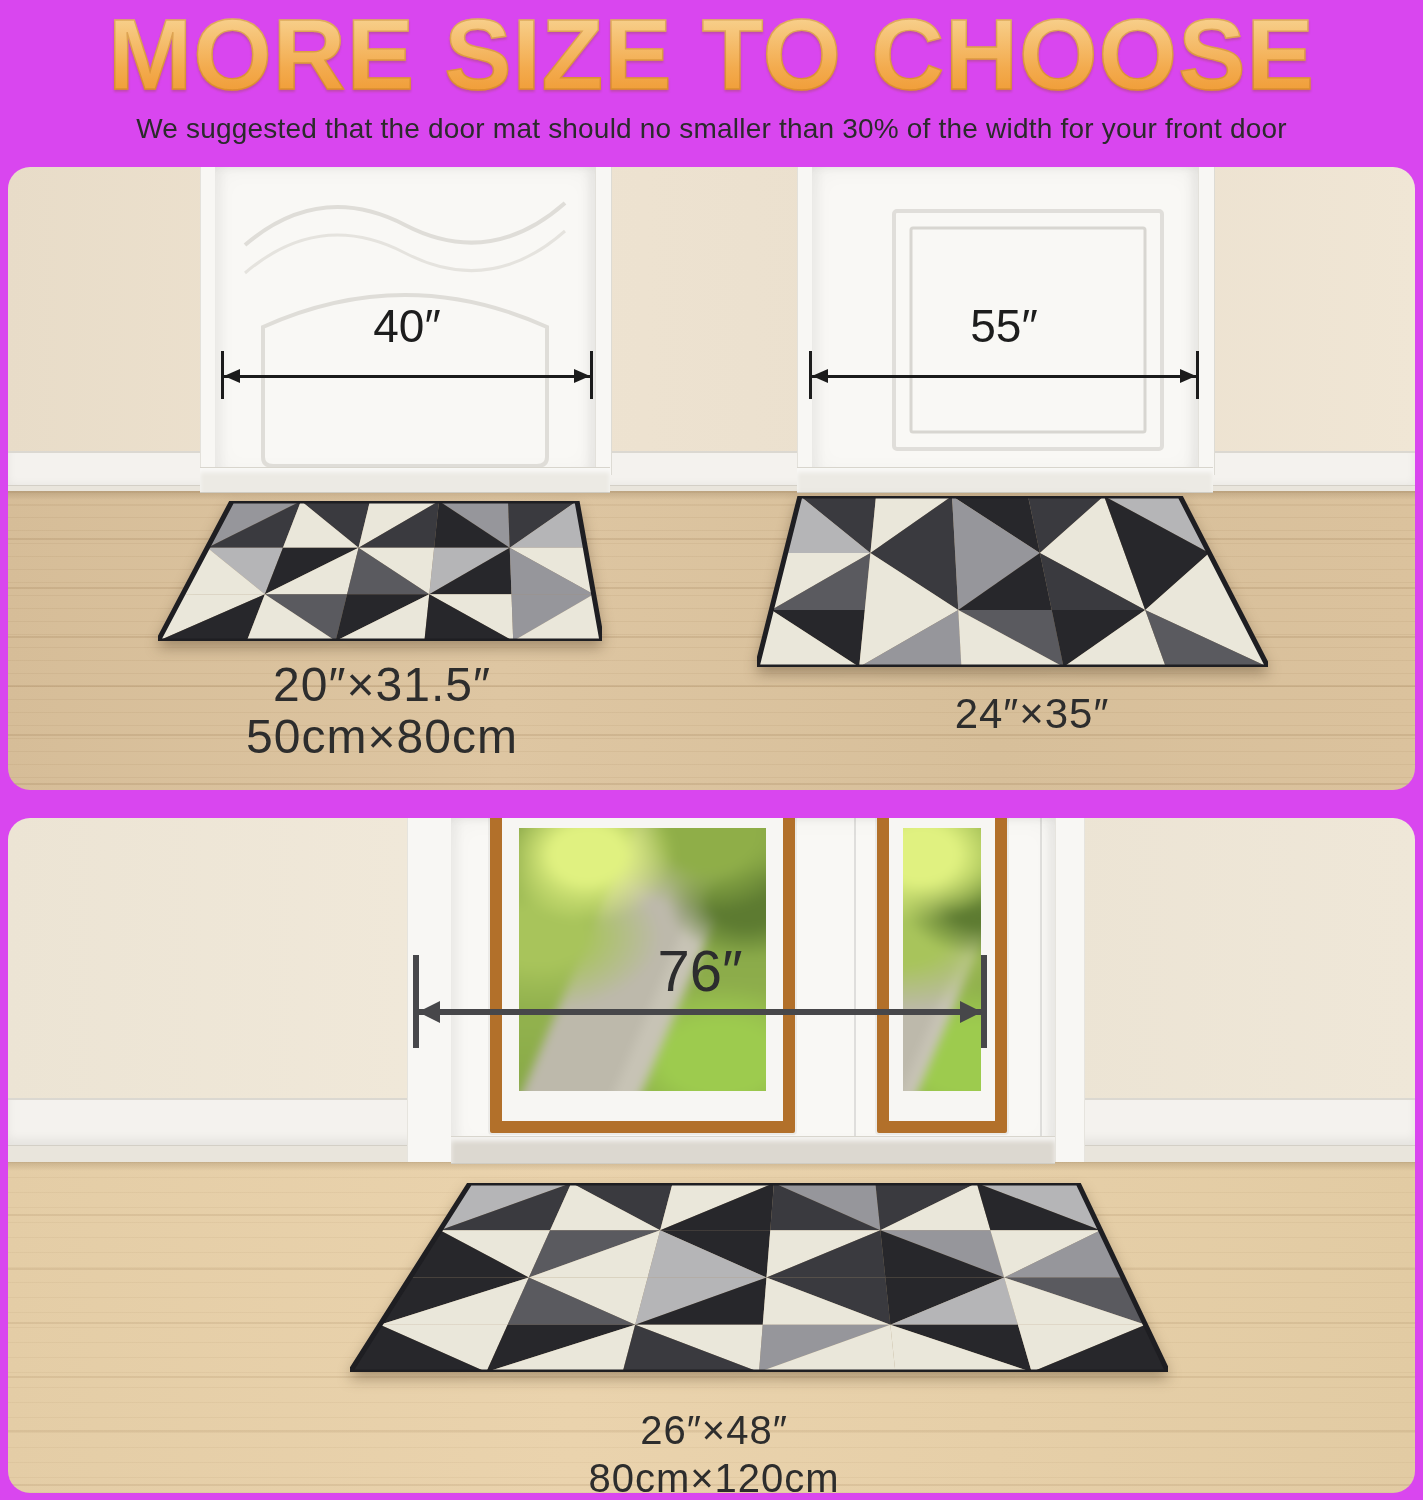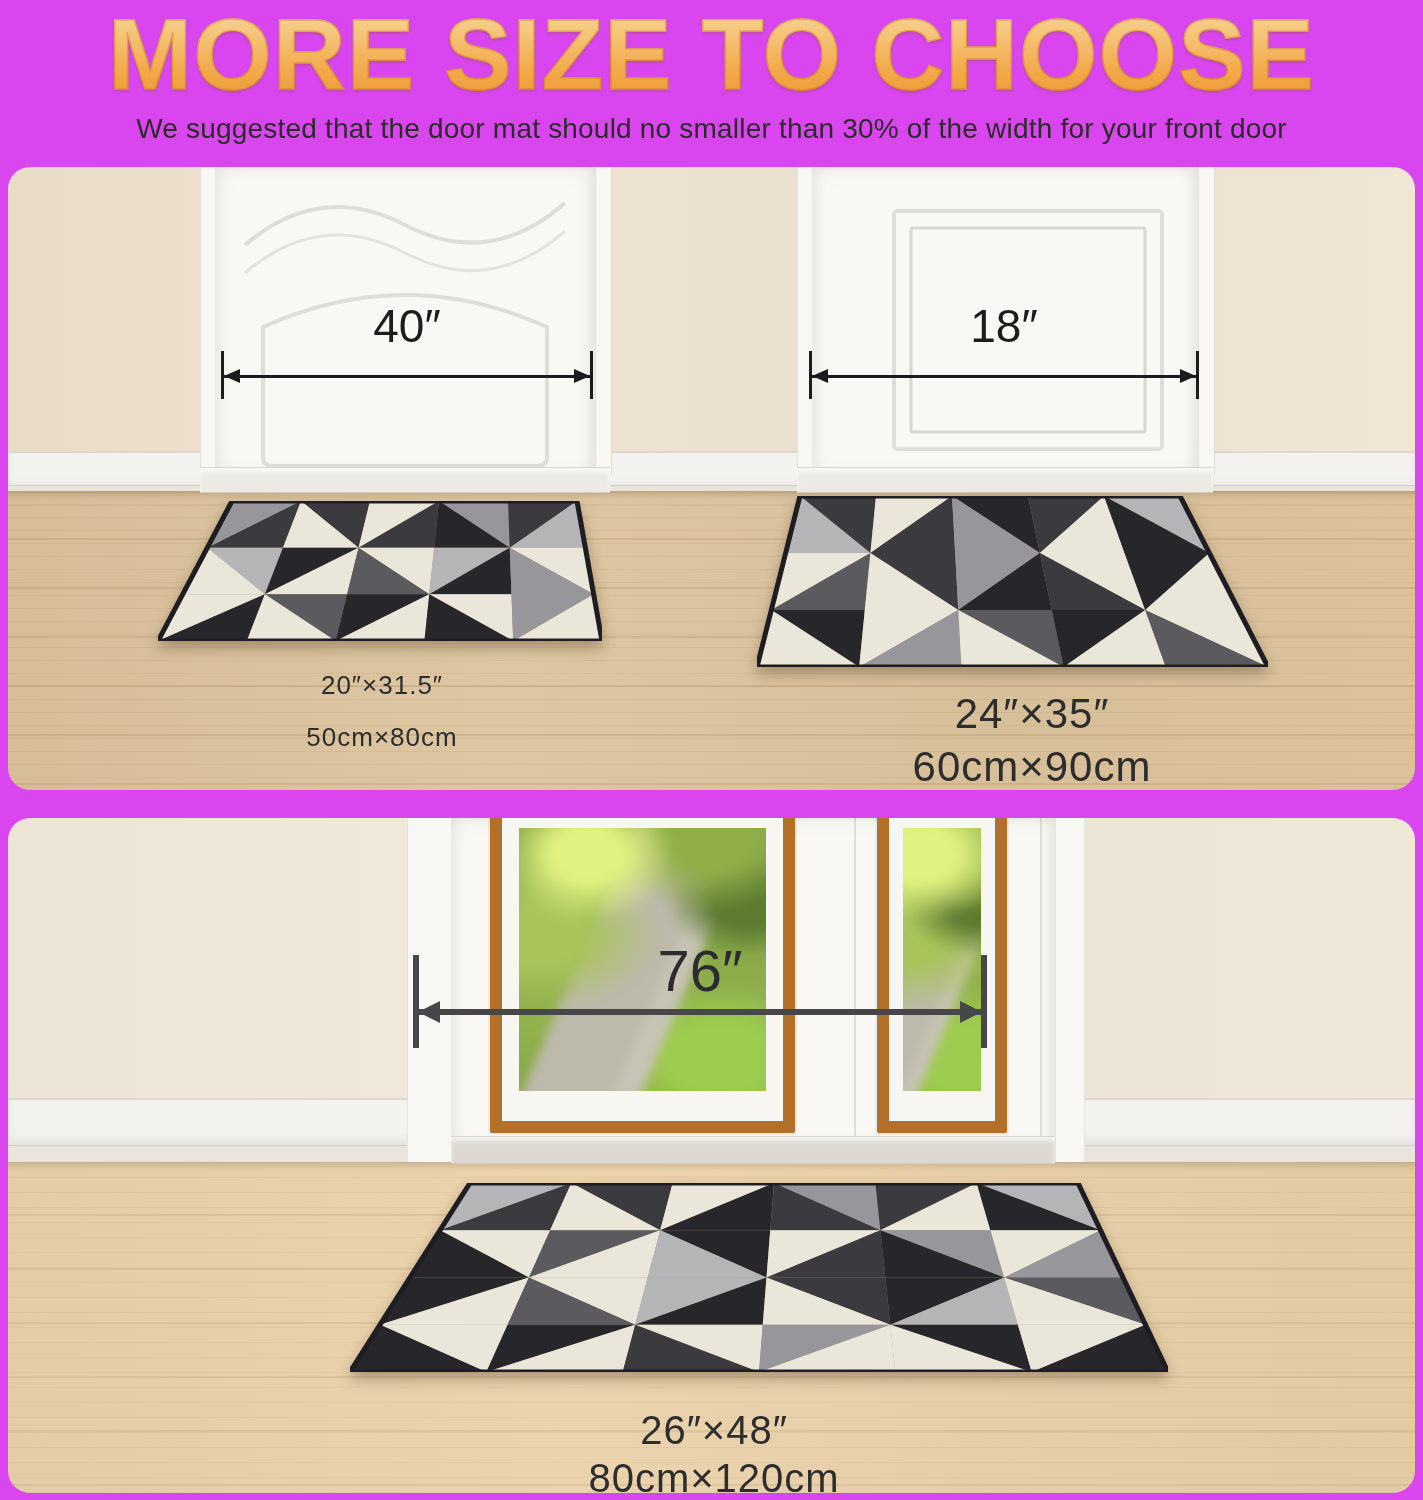--- a/index.html
+++ b/index.html
@@ -86,21 +86,21 @@
       radial-gradient(130px 90px at 88% 30%,#5d7b31 0 28%,rgba(93,123,49,0) 62%),
       radial-gradient(210px 130px at 12% 42%,#a8c45b 0 22%,rgba(167,195,90,0) 58%),
       linear-gradient(113deg,rgba(186,182,170,0) 33%,#bdb9ab 35% 57%,#c7c3b5 57% 63%,rgba(198,194,180,0) 65%),
       radial-gradient(170px 110px at 78% 84%,#9dcb4e 0 32%,rgba(156,201,77,0) 68%),
       linear-gradient(180deg,#7d9c40 0%,#88a848 42%,#91b14d 72%,#85a744 100%);}
   .seam{position:absolute;top:0;width:2px;background:rgba(0,0,0,.10);}
 
   
   svg.mat{position:absolute;filter:drop-shadow(0 7px 7px rgba(60,40,18,.35));}
   .mat-label{position:absolute;transform:translateX(-50%);text-align:center;color:#2d2d2d;white-space:nowrap;}
-  #label-small{left:374px;top:492px;font-size:26px;line-height:52px;letter-spacing:1px;}
+  #label-small{left:374px;top:492px;font-size:48px;line-height:52px;letter-spacing:1px;}
   #label-medium{left:1024px;top:520px;font-size:42px;line-height:53px;letter-spacing:1px;}
   #label-large{left:706px;top:588px;font-size:40px;line-height:48px;letter-spacing:1px;}
   .mat-label span{display:block;}
 </style>
 </head>
 <body>
 
 <div class="page">
 
   <div class="title">MORE SIZE TO CHOOSE</div>
@@ -135,21 +135,21 @@
 
     <div class="dim" id="dim-40">
       <div class="dim-label">40″</div>
       <div class="line"></div>
       <div class="tick tick-l"></div>
       <div class="tick tick-r"></div>
       <div class="head head-l"></div>
       <div class="head head-r"></div>
     </div>
     <div class="dim" id="dim-44">
-      <div class="dim-label">18″</div>
+      <div class="dim-label">55″</div>
       <div class="line"></div>
       <div class="tick tick-l"></div>
       <div class="tick tick-r"></div>
       <div class="head head-l"></div>
       <div class="head head-r"></div>
     </div>
 
     <svg class="mat" width="444" height="140" viewBox="0 0 444 140" style="left: 150px; top: 334px;">
         <polygon points="74,0 143,0 49.33333333333334,46.666666666666686" fill="#96969b"></polygon>
         <polygon points="143,0 124.93333333333334,46.666666666666686 49.33333333333334,46.666666666666686" fill="#3a3a3f"></polygon>
@@ -216,21 +216,20 @@
         <polygon points="388.1999999999998,114 511,171 408.79999999999995,171" fill="#5a5a5f"></polygon>
         <polygon points="43,0 423,0 511,171 0,171" fill="none" stroke="#1e1e22" stroke-width="5"></polygon>
       </svg>
 
     <div class="mat-label" id="label-small">
       <span>20″×31.5″</span>
       <span>50cm×80cm</span>
     </div>
     <div class="mat-label" id="label-medium">
       <span>24″×35″</span>
-      <span>60cm×90cm</span>
     </div>
   </div>
 
   <div class="photo" id="scene-bottom">
     <div class="wall"></div>
     <div class="baseboard"></div>
     <div class="shoe"></div>
     <div class="floor"></div>
 
     <div class="casing" style="left:399px;width:44px;height:344px;"></div>

